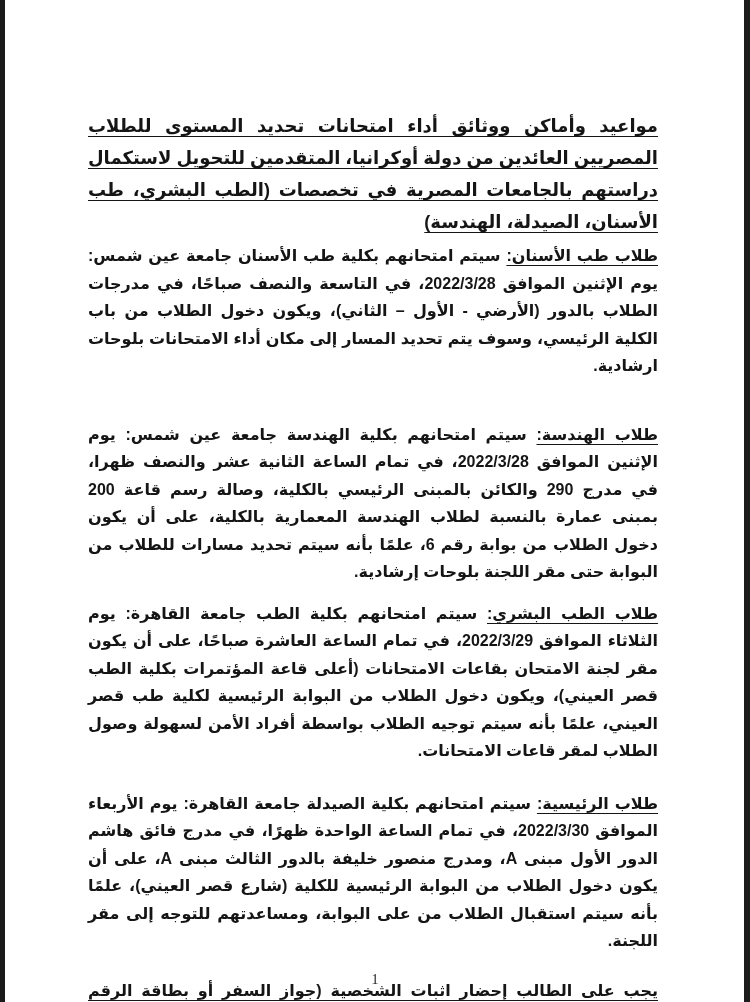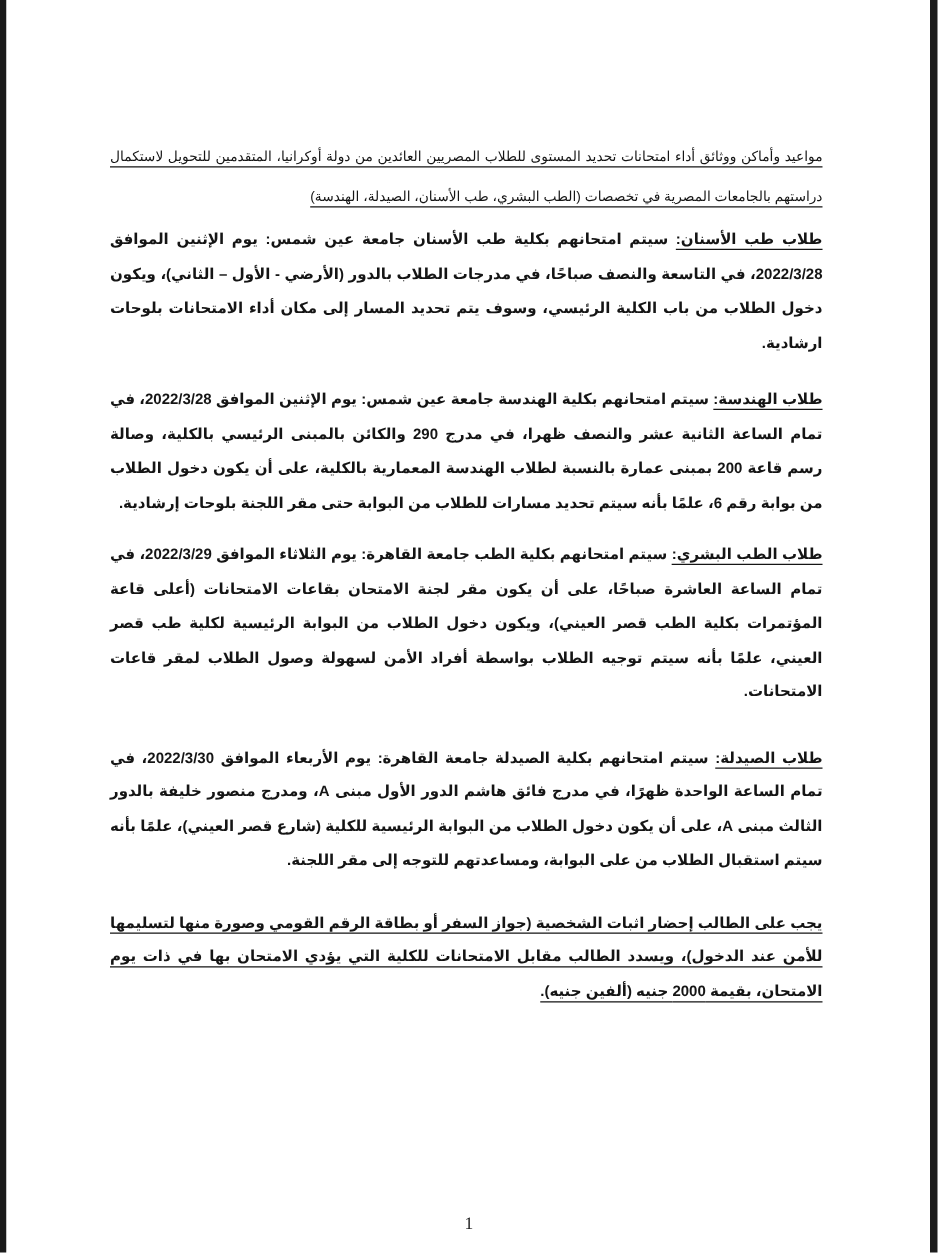--- a/index.html
+++ b/index.html
@@ -26,39 +26,39 @@
     .page {
       position: absolute;
       left: 88px;
       width: 570px;
       top: 110px;
       direction: rtl;
       text-align: justify;
       text-align-last: right;
     }
     .title {
-      font-weight: normal;
-      font-size: 11px;
+      font-weight: bold;
+      font-size: 18px;
       line-height: 32px;
       text-decoration: underline;
       text-underline-offset: 4px;
       margin: 0 0 0 0;
     }
     .para {
       font-weight: bold;
-      font-size: 12px;
+      font-size: 16px;
       line-height: 27.5px;
       margin: 0;
     }
     .para .lead {
       text-decoration: underline;
       text-underline-offset: 4px;
     }
     .p1 { margin-top: 4px; }
-    .p2 { margin-top: 18px; }
+    .p2 { margin-top: 41px; }
     .p3 { margin-top: 14px; }
     .p4 { margin-top: 25px; }
     .p5 {
       margin-top: 22px;
       text-decoration: underline;
       text-underline-offset: 4px;
     }
     .page-number {
       position: absolute;
       left: 0; right: 0;
@@ -85,19 +85,19 @@
 
   <p class="para p2">
     <span class="lead">طلاب الهندسة:</span><span> سيتم امتحانهم بكلية الهندسة جامعة عين شمس: يوم الإثنين الموافق 2022/3/28، في تمام الساعة الثانية عشر والنصف ظهرا، في مدرج 290 والكائن بالمبنى الرئيسي بالكلية، وصالة رسم قاعة 200 بمبنى عمارة بالنسبة لطلاب الهندسة المعمارية بالكلية، على أن يكون دخول الطلاب من بوابة رقم 6، علمًا بأنه سيتم تحديد مسارات للطلاب من البوابة حتى مقر اللجنة بلوحات إرشادية.</span>
   </p>
 
   <p class="para p3">
     <span class="lead">طلاب الطب البشري:</span><span> سيتم امتحانهم بكلية الطب جامعة القاهرة: يوم الثلاثاء الموافق 2022/3/29، في تمام الساعة العاشرة صباحًا، على أن يكون مقر لجنة الامتحان بقاعات الامتحانات (أعلى قاعة المؤتمرات بكلية الطب قصر العيني)، ويكون دخول الطلاب من البوابة الرئيسية لكلية طب قصر العيني، علمًا بأنه سيتم توجيه الطلاب بواسطة أفراد الأمن لسهولة وصول الطلاب لمقر قاعات الامتحانات.</span>
   </p>
 
   <p class="para p4">
-    <span class="lead">طلاب الصيدلة:</span><span> سيتم امتحانهم بكلية الصيدلة جامعة القاهرة: يوم الأربعاء الموافق 2022/3/30، في تمام الساعة الواحدة ظهرًا، في مدرج فائق هاشم الدور الأول مبنى A، ومدرج منصور خليفة بالدور الثالث مبنى A، على أن يكون دخول الطلاب من البوابة الرئيسية للكلية (شارع قصر العيني)، علمًا بأنه سيتم استقبال الطلاب من على البوابة، ومساعدتهم للتوجه إلى مقر اللجنة.</span>
+    <span class="lead">طلاب الرئيسية:</span><span> سيتم امتحانهم بكلية الصيدلة جامعة القاهرة: يوم الأربعاء الموافق 2022/3/30، في تمام الساعة الواحدة ظهرًا، في مدرج فائق هاشم الدور الأول مبنى A، ومدرج منصور خليفة بالدور الثالث مبنى A، على أن يكون دخول الطلاب من البوابة الرئيسية للكلية (شارع قصر العيني)، علمًا بأنه سيتم استقبال الطلاب من على البوابة، ومساعدتهم للتوجه إلى مقر اللجنة.</span>
   </p>
 
   <p class="para p5">يجب على الطالب إحضار اثبات الشخصية (جواز السفر أو بطاقة الرقم القومي وصورة منها لتسليمها للأمن عند الدخول)، ويسدد الطالب مقابل الامتحانات للكلية التي يؤدي الامتحان بها في ذات يوم الامتحان، بقيمة 2000 جنيه (ألفين جنيه).</p>
 </div>
 
 <div class="page-number">1</div>
 
 </body></html>

